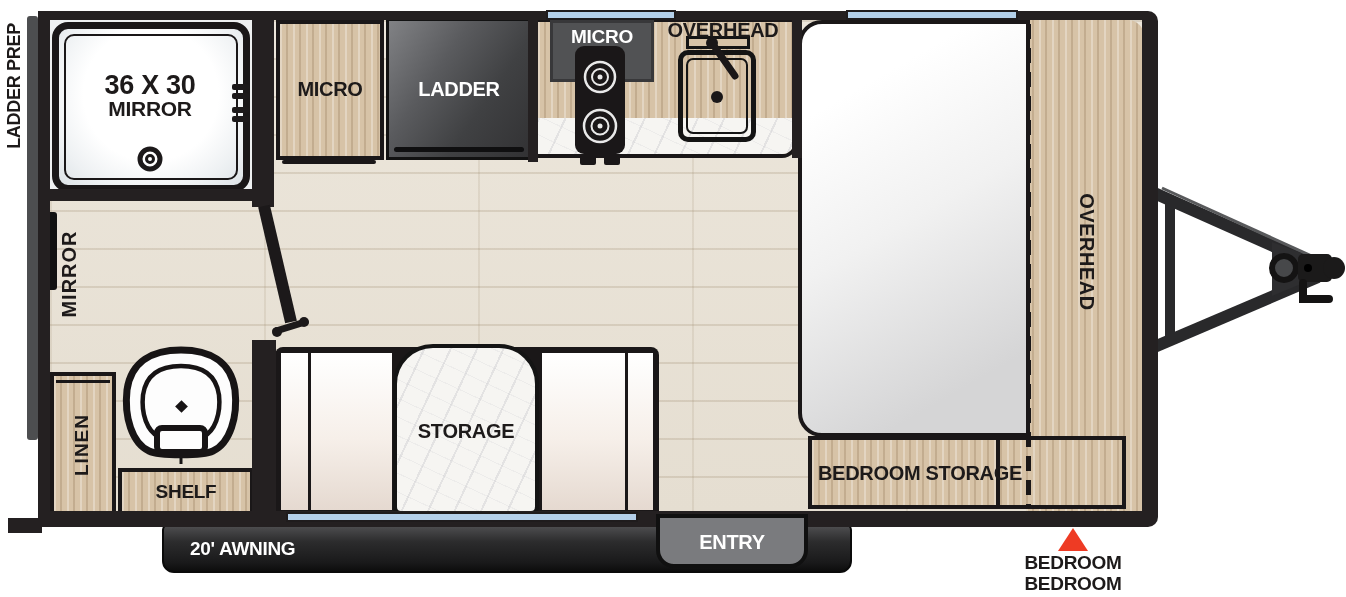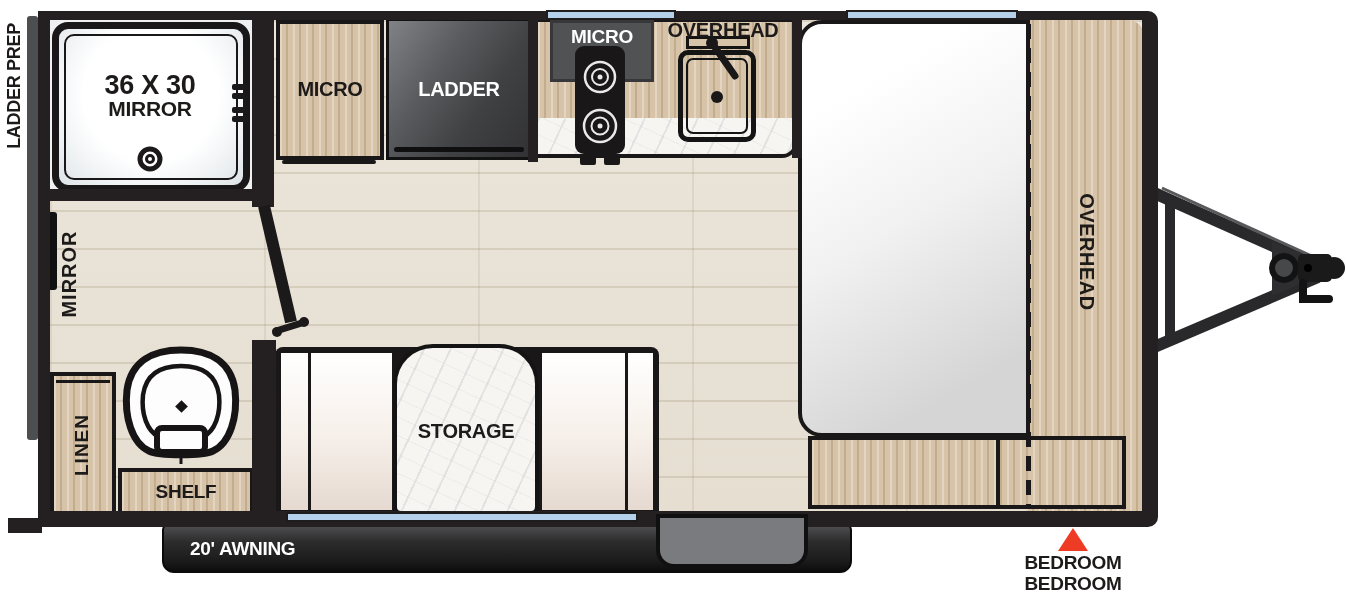--- a/index.html
+++ b/index.html
@@ -91,20 +91,21 @@
   <div class="lbl" style="left:663px;top:19px;width:120px;height:22px;font-size:20px;z-index:45">OVERHEAD</div>
 
   <div class="abs wall" style="left:792px;top:18px;width:10px;height:140px;z-index:10"></div>
   <div class="abs wood" style="left:1026px;top:20px;width:118px;height:492px;border-radius:0 16px 0 0;z-index:4"></div>
   <div class="abs" style="left:798px;top:20px;width:232px;height:417px;border:4px solid #1a1718;border-radius:24px 0 0 24px;box-sizing:border-box;
               background:linear-gradient(150deg,#ffffff 18%,#f1f1f1 48%,#d5d5d6 85%);z-index:5"></div>
   <div class="lbl vrot-cw" style="left:1012px;top:242px;width:150px;height:20px;font-size:20px;letter-spacing:.5px;z-index:20">OVERHEAD</div>
 
   <div class="abs wood" style="left:808px;top:436px;width:318px;height:73px;border:4px solid #1a1718;box-sizing:border-box;z-index:5"></div>
   <div class="abs" style="left:996px;top:440px;width:4px;height:65px;background:#1a1718;z-index:8"></div>
+  <div class="lbl" style="left:810px;top:462px;width:220px;height:22px;font-size:20px;z-index:20">BEDROOM STORAGE</div>
   <div class="abs" style="left:1026px;top:24px;width:5px;height:484px;z-index:8;
               background:repeating-linear-gradient(180deg,#1a1718 0 15px,transparent 15px 24px)"></div>
 
   <div class="abs" style="left:275px;top:347px;width:384px;height:168px;background:#1a1718;border-radius:8px 8px 0 0;z-index:5"></div>
   <div class="abs cushion" style="left:281px;top:353px;width:27px;height:157px;z-index:6"></div>
   <div class="abs cushion" style="left:311px;top:353px;width:81px;height:157px;z-index:6"></div>
   <div class="abs cushion" style="left:542px;top:353px;width:83px;height:157px;z-index:6"></div>
   <div class="abs cushion" style="left:628px;top:353px;width:25px;height:157px;z-index:6"></div>
   <div class="abs marble" style="left:393px;top:344px;width:146px;height:171px;border:4px solid #141414;border-radius:40px 40px 8px 8px;box-sizing:border-box;z-index:7"></div>
   <div class="lbl" style="left:396px;top:420px;width:140px;height:22px;font-size:20px;z-index:20">STORAGE</div>
@@ -116,20 +117,21 @@
 
   <div class="abs window" style="left:546px;top:10px;width:130px;height:10px;box-sizing:border-box;z-index:12"></div>
   <div class="abs window" style="left:846px;top:10px;width:172px;height:10px;box-sizing:border-box;z-index:12"></div>
   <div class="abs window" style="left:286px;top:512px;width:352px;height:10px;box-sizing:border-box;z-index:12"></div>
 
   <div class="abs" style="left:162px;top:524px;width:690px;height:49px;border-radius:6px 6px 12px 12px;border:2px solid #0a0a0a;box-sizing:border-box;
               background:linear-gradient(180deg,#4e4e50 0%,#2c2c2d 35%,#1a1a1b 80%,#0d0d0d 100%);z-index:1"></div>
   <div class="lbl white" style="left:190px;top:538px;width:130px;height:22px;font-size:19px;justify-content:flex-start;z-index:20">20' AWNING</div>
   <div class="abs" style="left:656px;top:514px;width:152px;height:54px;background:#7a7b7e;border:4px solid #101010;
               border-radius:0 0 18px 18px;box-sizing:border-box;z-index:13"></div>
+  <div class="lbl white" style="left:656px;top:530px;width:152px;height:24px;font-size:20px;z-index:20">ENTRY</div>
 
   <div class="abs" style="left:1058px;top:528px;width:0;height:0;border-left:15px solid transparent;border-right:15px solid transparent;
               border-bottom:23px solid #ee3b24;z-index:2"></div>
   <div class="lbl" style="left:1003px;top:552px;width:140px;height:21px;font-size:19px;z-index:20">BEDROOM</div>
   <div class="lbl" style="left:1003px;top:573px;width:140px;height:21px;font-size:19px;z-index:20">BEDROOM</div>
 
   <div class="lbl vrot-ccw" style="left:-76px;top:76px;width:180px;height:20px;font-size:18px;z-index:20">LADDER PREP</div>
 
   <svg class="abs" style="left:0;top:0;z-index:40;pointer-events:none" width="1346" height="597" viewBox="0 0 1346 597">
     <g>

